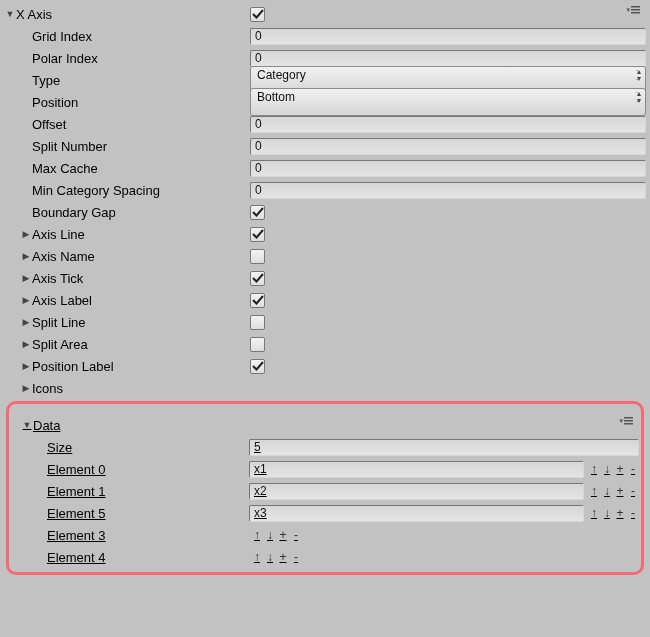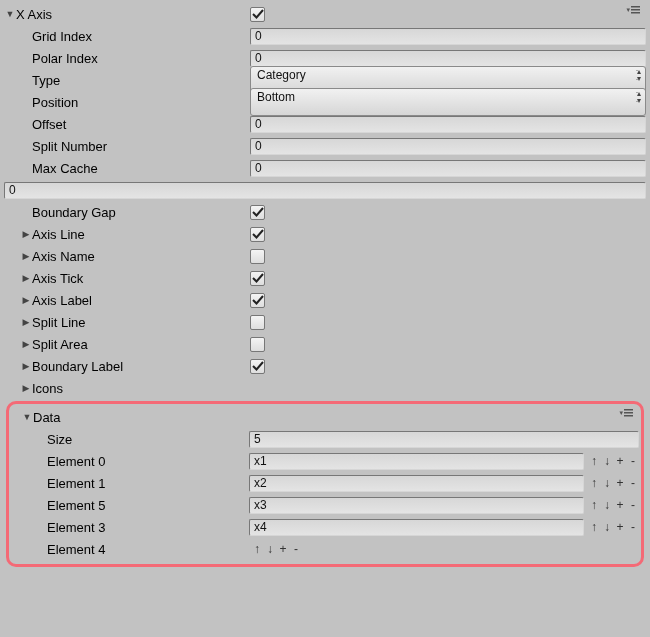--- a/index.html
+++ b/index.html
@@ -150,21 +150,22 @@
     justify-content: center;
     font-size: 12px;
     color: #333;
     cursor: pointer;
     font-family: "Arial";
   }
   .highlight-box {
     border: 3px solid #f46a76;
     border-radius: 10px;
     margin: 2px 2px 0 2px;
-    padding: 2px 2px 4px 2px;
+    padding: 10px 2px 4px 2px;
+    text-decoration: underline;
   }
   .indent-1 { padding-left: 16px; }
 </style>
 </head>
 <body>
 
 <div class="inspector">
 
   <div class="row">
     <div class="label-cell">
@@ -248,20 +249,24 @@
     <div class="label-cell indent-1">
         <span class="foldout none"></span>
         <span class="lbl">Max Cache</span>
       </div>
     <div class="ctrl-cell">
         <div class="num-field">0</div>
       </div>
   </div>
 
   <div class="row">
+    <div class="label-cell indent-1">
+        <span class="foldout none"></span>
+        <span class="lbl">Min Category Spacing</span>
+      </div>
     <div class="ctrl-cell">
         <div class="num-field">0</div>
       </div>
   </div>
 
   <div class="row">
     <div class="label-cell indent-1">
         <span class="foldout none"></span>
         <span class="lbl">Boundary Gap</span>
       </div>
@@ -342,21 +347,21 @@
         <span class="lbl">Split Area</span>
       </div>
     <div class="ctrl-cell">
         <span class="checkbox"></span>
       </div>
   </div>
 
   <div class="row">
     <div class="label-cell indent-1">
         <span class="foldout right"></span>
-        <span class="lbl">Boundary Label</span>
+        <span class="lbl">Position Label</span>
       </div>
     <div class="ctrl-cell">
         <span class="checkbox checked">
           <svg viewBox="0 0 12 12">
             <path d="M1 6 L4.5 9.5 L11 2" stroke="#222" stroke-width="2" fill="none"></path>
           </svg>
         </span>
       </div>
   </div>
 
@@ -432,21 +437,20 @@
               <span class="elbtn">+</span>
               <span class="elbtn">-</span>
             </div>
           </div>
         </div>
         <div class="row">
           <div class="label-cell" style="width:238px; padding-left:36px;">
             <span class="lbl">Element 3</span>
           </div>
           <div class="ctrl-cell">
-            <div class="text-field">x4</div>
             <div class="element-controls">
               <span class="elbtn">↑</span>
               <span class="elbtn">↓</span>
               <span class="elbtn">+</span>
               <span class="elbtn">-</span>
             </div>
           </div>
         </div>
         <div class="row">
           <div class="label-cell" style="width:238px; padding-left:36px;">

